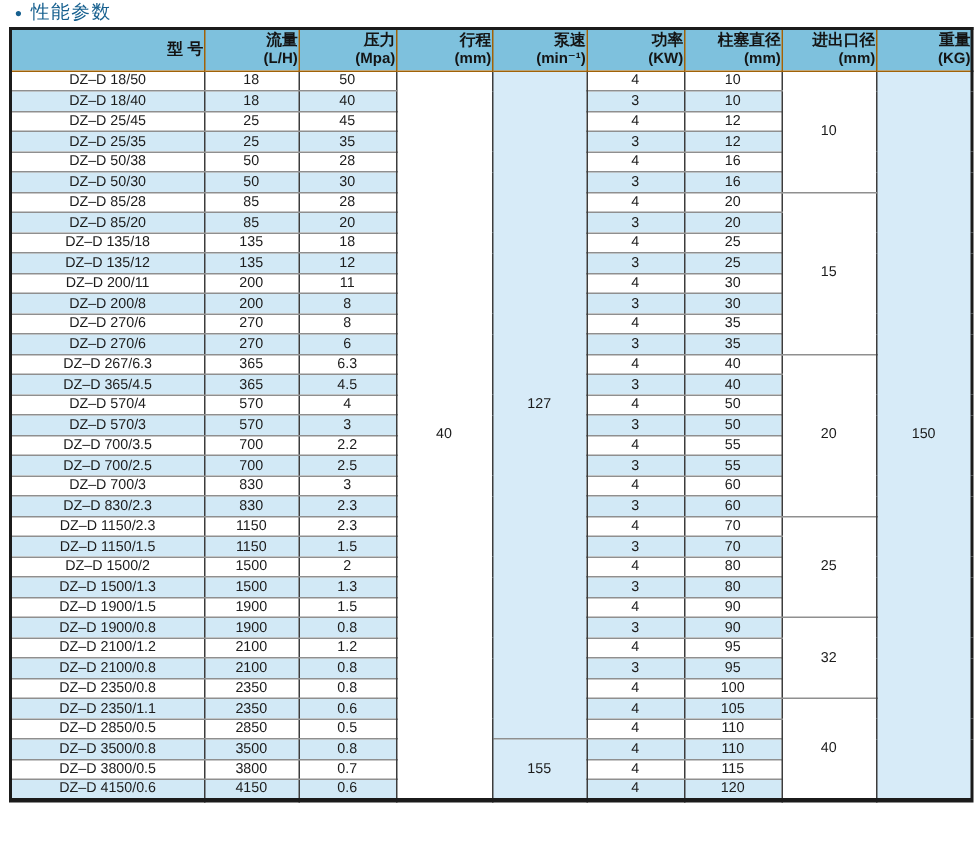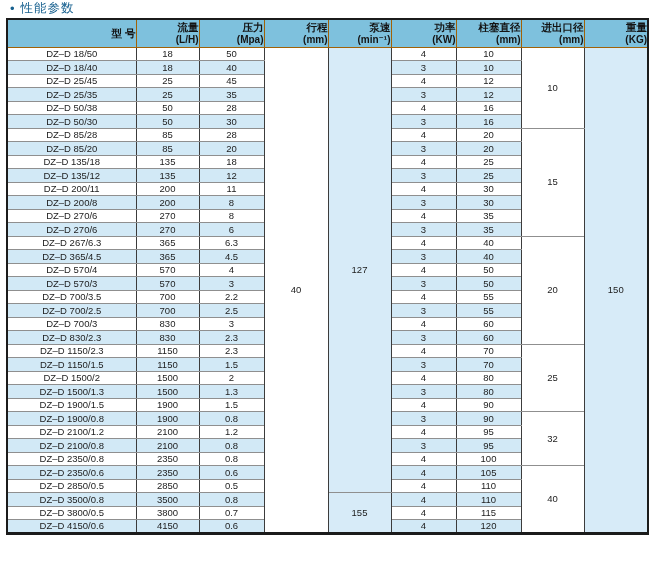--- a/index.html
+++ b/index.html
@@ -348,21 +348,21 @@
           <td class="stripe">95</td>
         </tr>
         <tr>
           <td class="stripe">DZ–D 2350/0.8</td>
           <td class="stripe">2350</td>
           <td class="stripe">0.8</td>
           <td class="stripe">4</td>
           <td class="stripe">100</td>
         </tr>
         <tr class="alt">
-          <td class="stripe">DZ–D 2350/0.6</td>
+          <td class="stripe">DZ–D 2350/1.1</td>
           <td class="stripe">2350</td>
           <td class="stripe">0.6</td>
           <td class="stripe">4</td>
           <td class="stripe">105</td>
           <td class="merged-white" rowspan="5">40</td>
         </tr>
         <tr>
           <td class="stripe">DZ–D 2850/0.5</td>
           <td class="stripe">2850</td>
           <td class="stripe">0.5</td>

